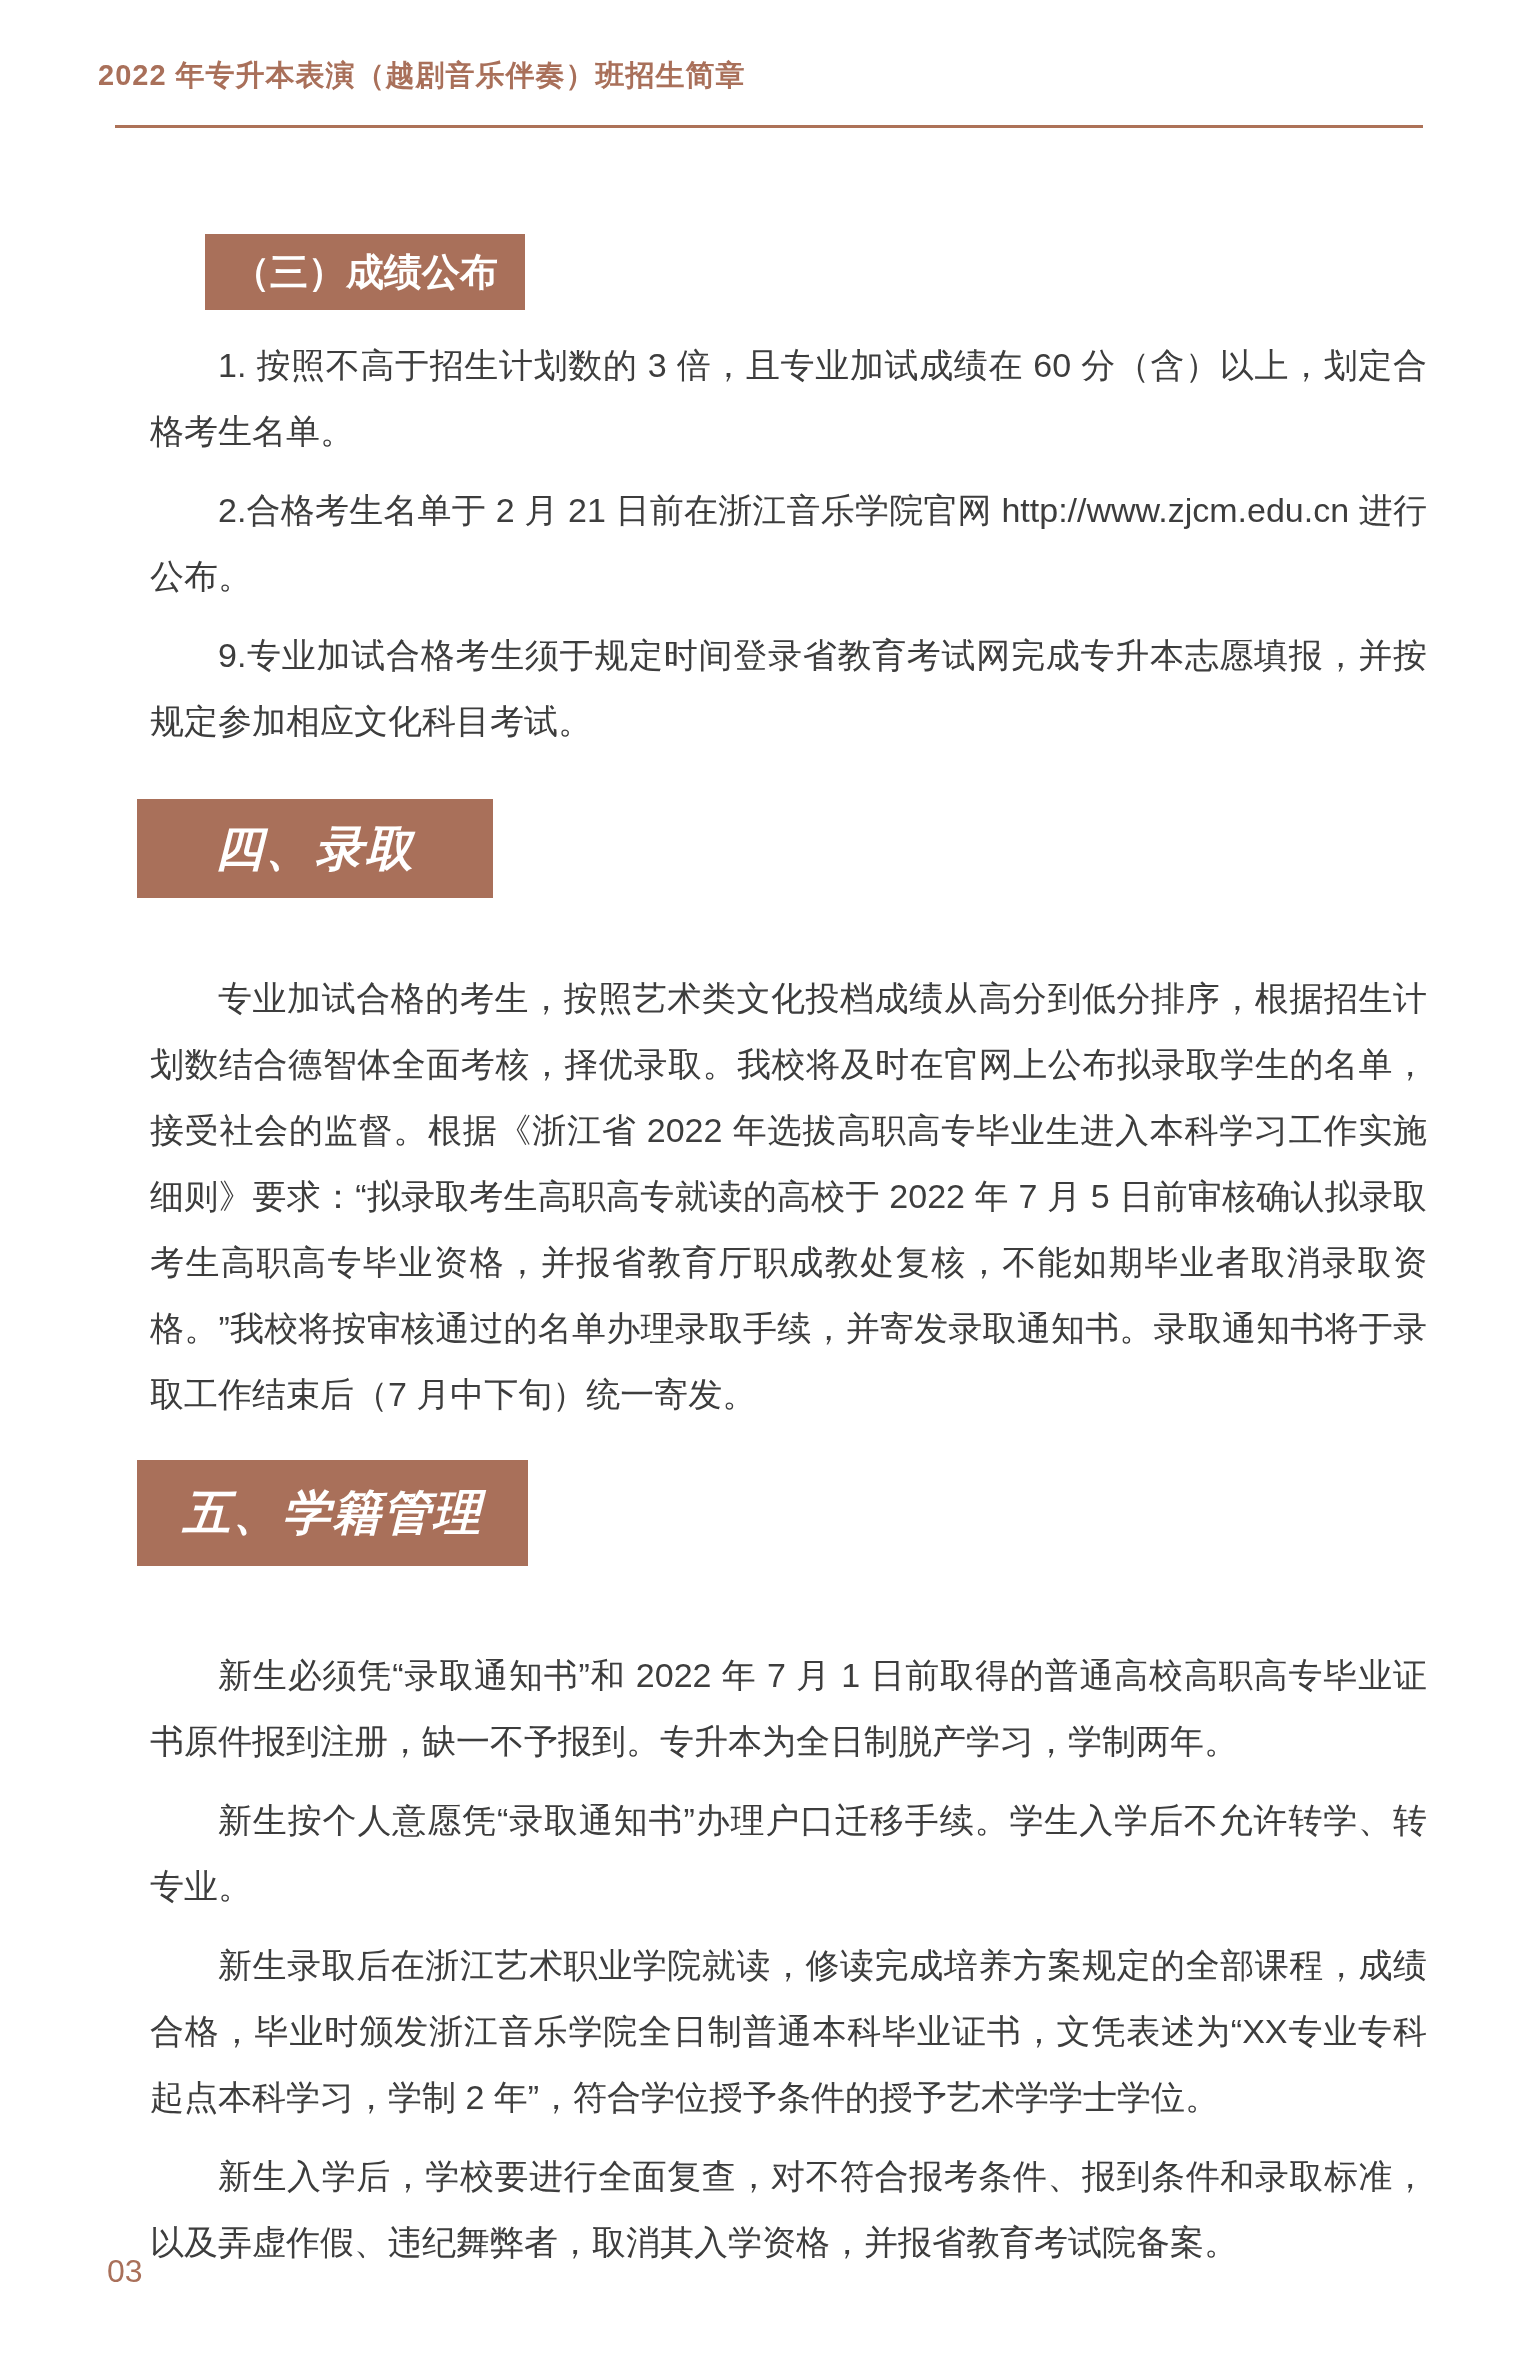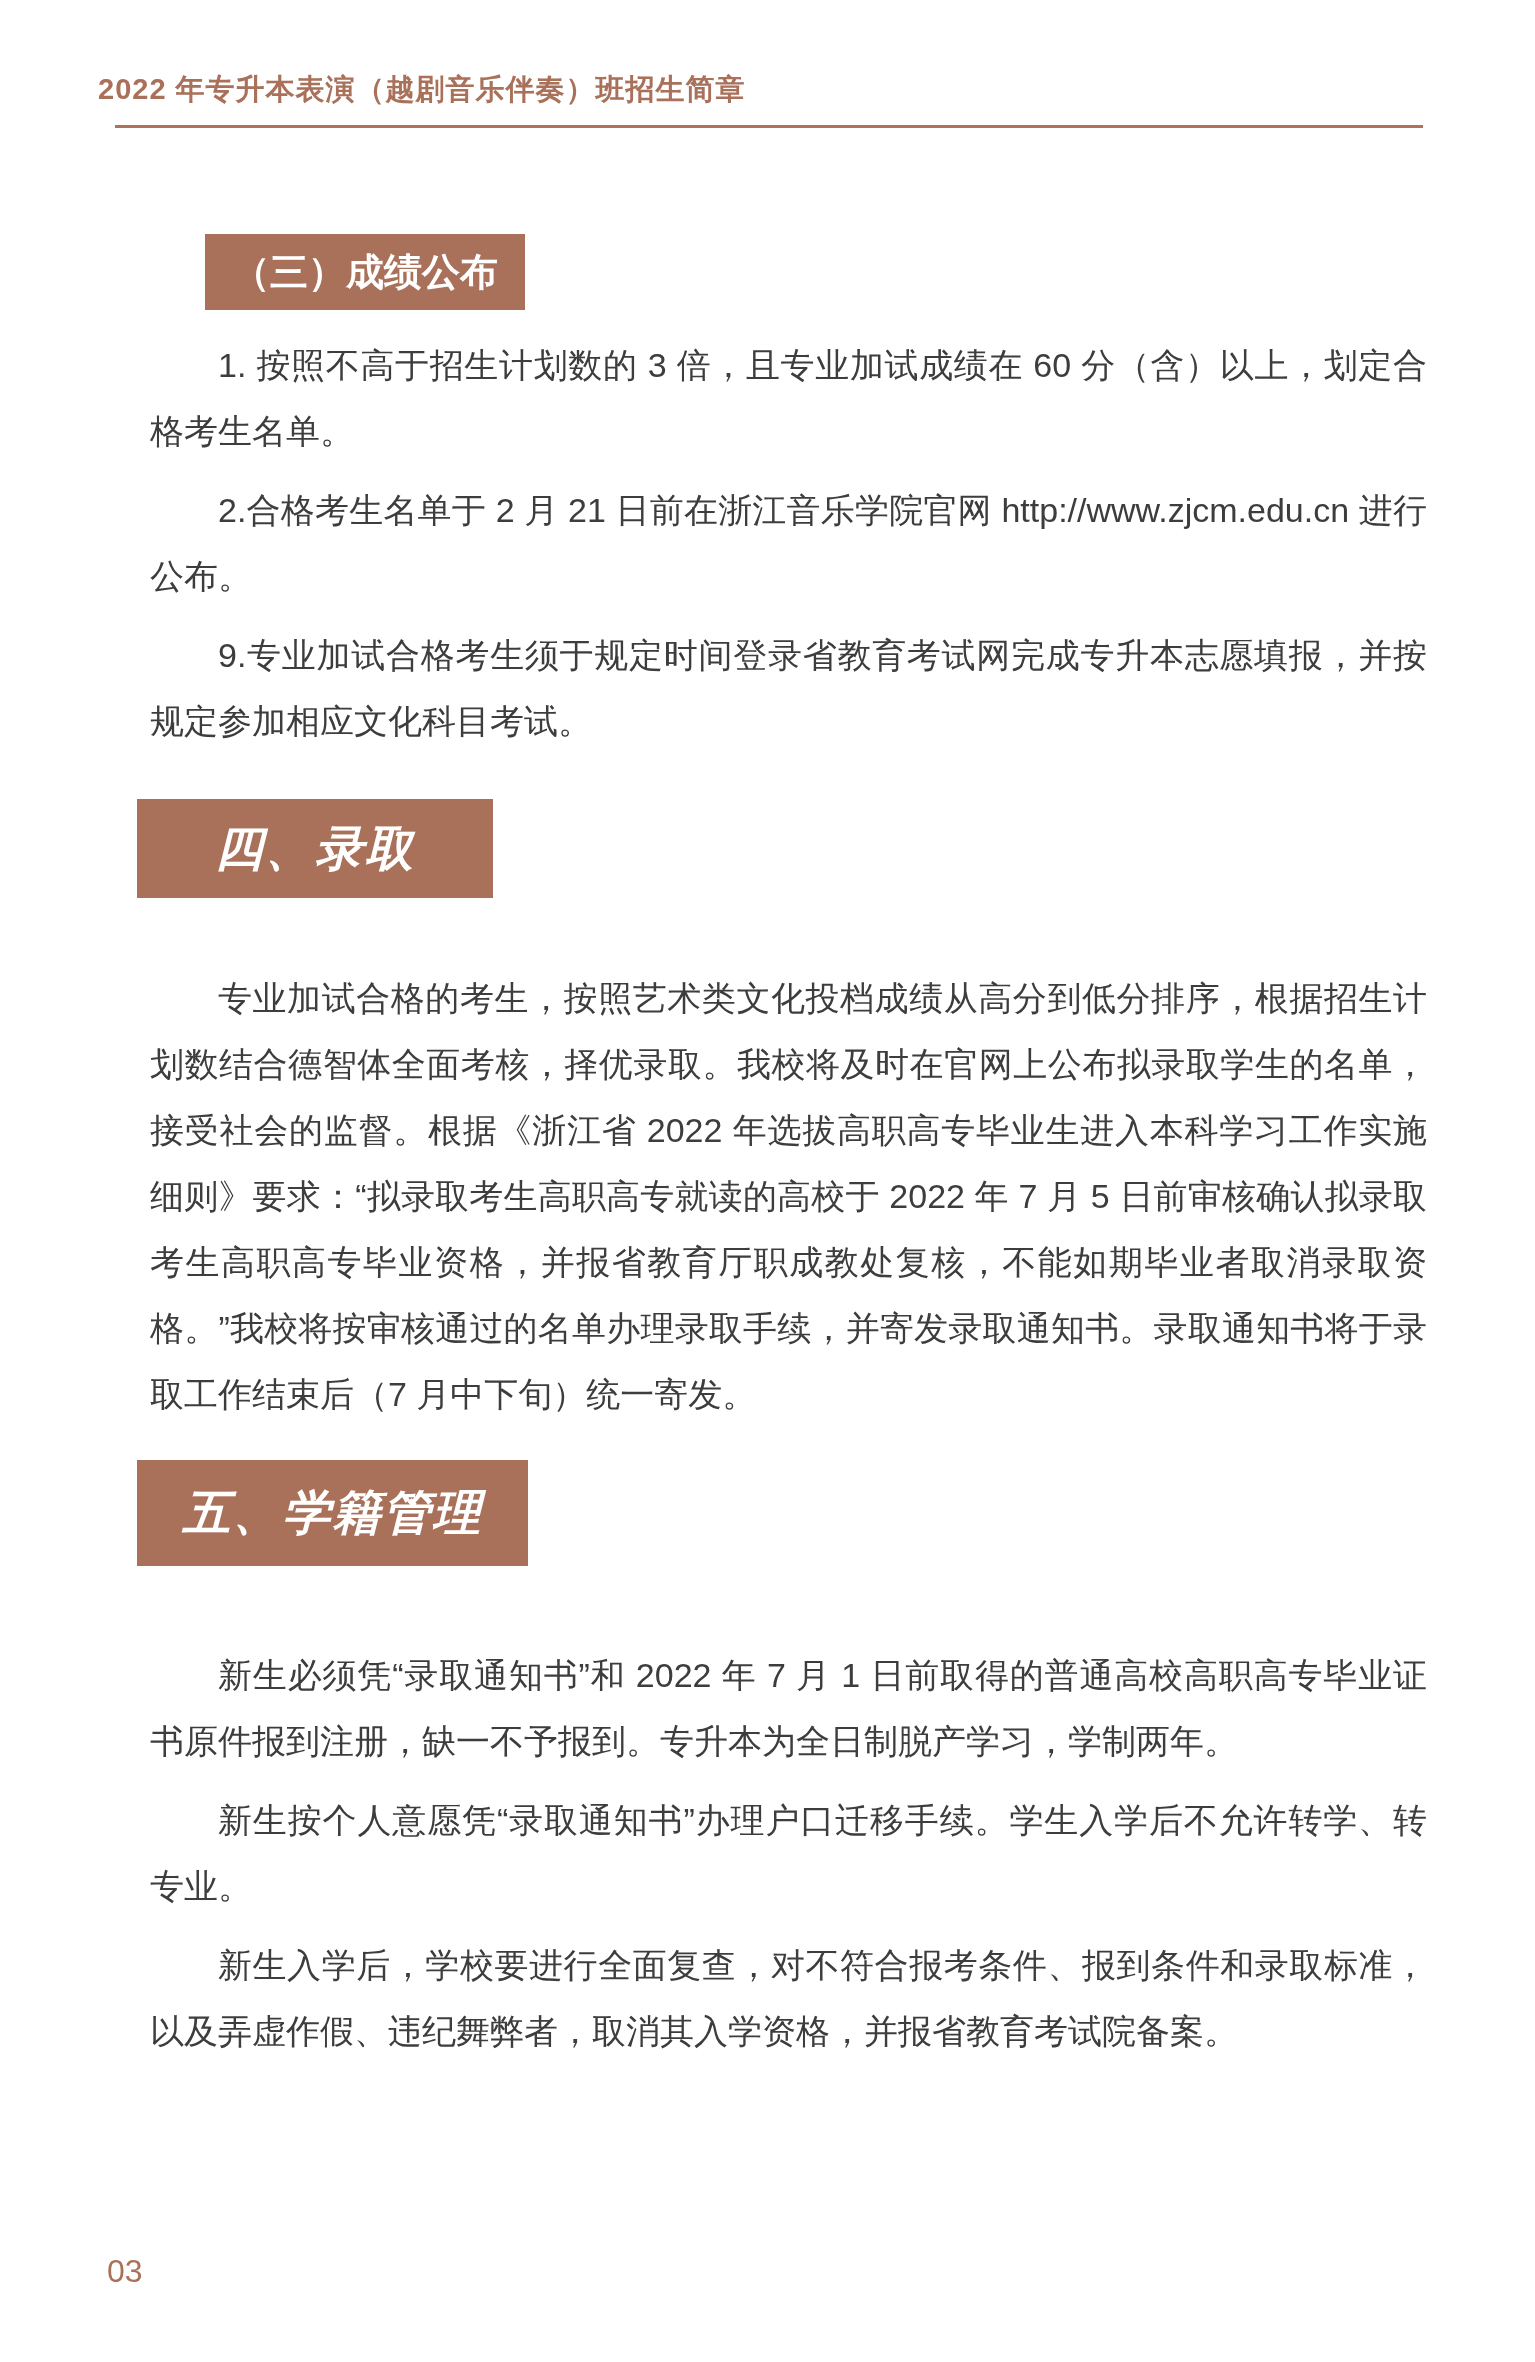--- a/index.html
+++ b/index.html
@@ -13,21 +13,21 @@
     position:relative;
     width:1535px;
     height:2362px;
     background:#ffffff;
     overflow:hidden;
     font-family:"Liberation Sans","DejaVu Sans",sans-serif;
   }
   .doc-title{
     position:absolute;
     left:98px;
-    top:70px;
+    top:56px;
     margin:0;
     font-size:29px;
     font-weight:bold;
     letter-spacing:1px;
     color:var(--brand);
     white-space:nowrap;
   }
   .header-rule{
     position:absolute;
     left:115px;
@@ -119,18 +119,19 @@
 
   <div class="text-block admission">
     <p>专业加试合格的考生，按照艺术类文化投档成绩从高分到低分排序，根据招生计划数结合德智体全面考核，择优录取。我校将及时在官网上公布拟录取学生的名单，接受社会的监督。根据《浙江省 2022 年选拔高职高专毕业生进入本科学习工作实施细则》要求：“拟录取考生高职高专就读的高校于 2022 年 7 月 5 日前审核确认拟录取考生高职高专毕业资格，并报省教育厅职成教处复核，不能如期毕业者取消录取资格。”我校将按审核通过的名单办理录取手续，并寄发录取通知书。录取通知书将于录取工作结束后（7 月中下旬）统一寄发。</p>
   </div>
 
   <div class="badge major five">五、学籍管理</div>
 
   <div class="text-block enrollment">
     <p>新生必须凭“录取通知书”和 2022 年 7 月 1 日前取得的普通高校高职高专毕业证书原件报到注册，缺一不予报到。专升本为全日制脱产学习，学制两年。</p>
     <p>新生按个人意愿凭“录取通知书”办理户口迁移手续。学生入学后不允许转学、转专业。</p>
+    <p>新生录取后在浙江艺术职业学院就读，修读完成培养方案规定的全部课程，成绩合格，毕业时颁发浙江音乐学院全日制普通本科毕业证书，文凭表述为“XX专业专科起点本科学习，学制 2 年”，符合学位授予条件的授予艺术学学士学位。</p>
     <p>新生入学后，学校要进行全面复查，对不符合报考条件、报到条件和录取标准，以及弄虚作假、违纪舞弊者，取消其入学资格，并报省教育考试院备案。</p>
   </div>
 
   <div class="page-number">03</div>
 
 </div>
 
 </body></html>

